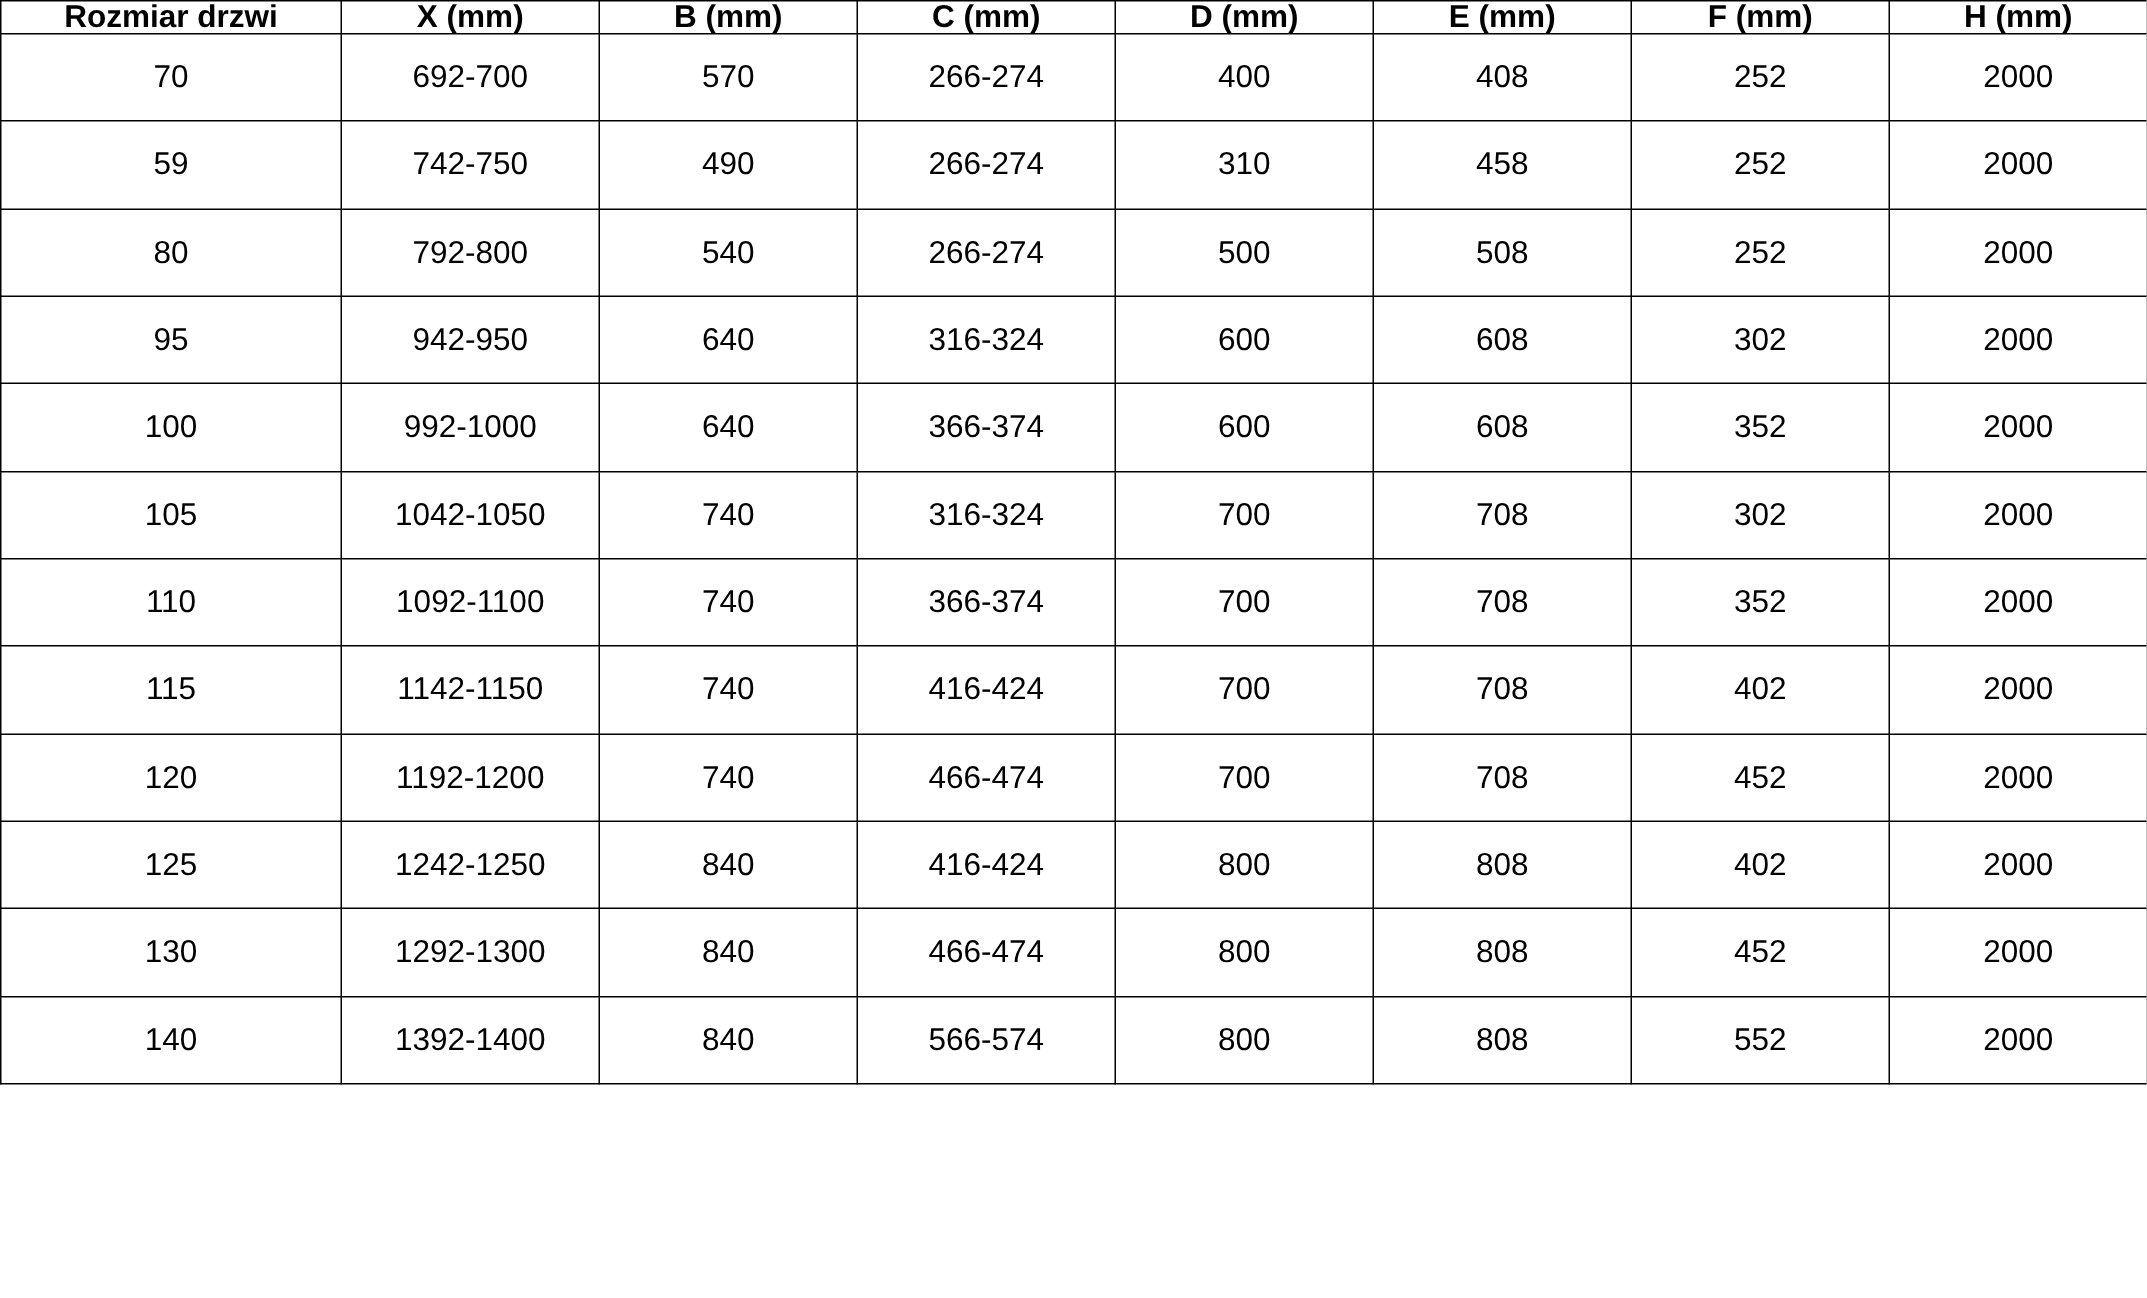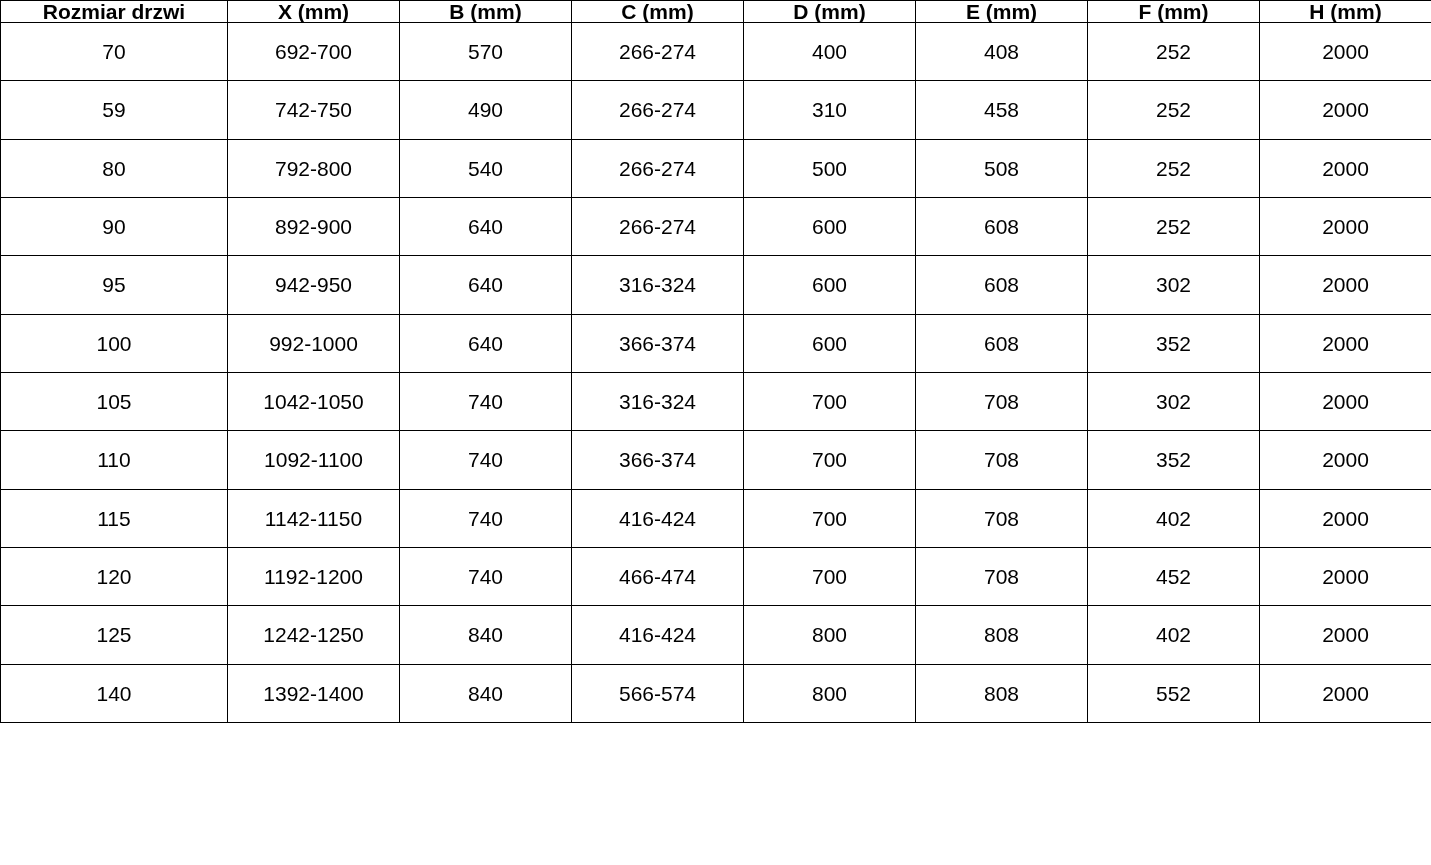--- a/index.html
+++ b/index.html
@@ -92,30 +92,20 @@
     <td>80</td>
     <td>792-800</td>
     <td>540</td>
     <td>266-274</td>
     <td>500</td>
     <td>508</td>
     <td>252</td>
     <td>2000</td>
   </tr>
       <tr>
-    <td>90</td>
-    <td>892-900</td>
-    <td>640</td>
-    <td>266-274</td>
-    <td>600</td>
-    <td>608</td>
-    <td>252</td>
-    <td>2000</td>
-  </tr>
-      <tr>
     <td>95</td>
     <td>942-950</td>
     <td>640</td>
     <td>316-324</td>
     <td>600</td>
     <td>608</td>
     <td>302</td>
     <td>2000</td>
   </tr>
       <tr>
@@ -172,20 +162,30 @@
     <td>125</td>
     <td>1242-1250</td>
     <td>840</td>
     <td>416-424</td>
     <td>800</td>
     <td>808</td>
     <td>402</td>
     <td>2000</td>
   </tr>
       <tr>
+    <td>130</td>
+    <td>1292-1300</td>
+    <td>840</td>
+    <td>466-474</td>
+    <td>800</td>
+    <td>808</td>
+    <td>452</td>
+    <td>2000</td>
+  </tr>
+      <tr>
     <td>140</td>
     <td>1392-1400</td>
     <td>840</td>
     <td>566-574</td>
     <td>800</td>
     <td>808</td>
     <td>552</td>
     <td>2000</td>
   </tr>
     </tbody>

